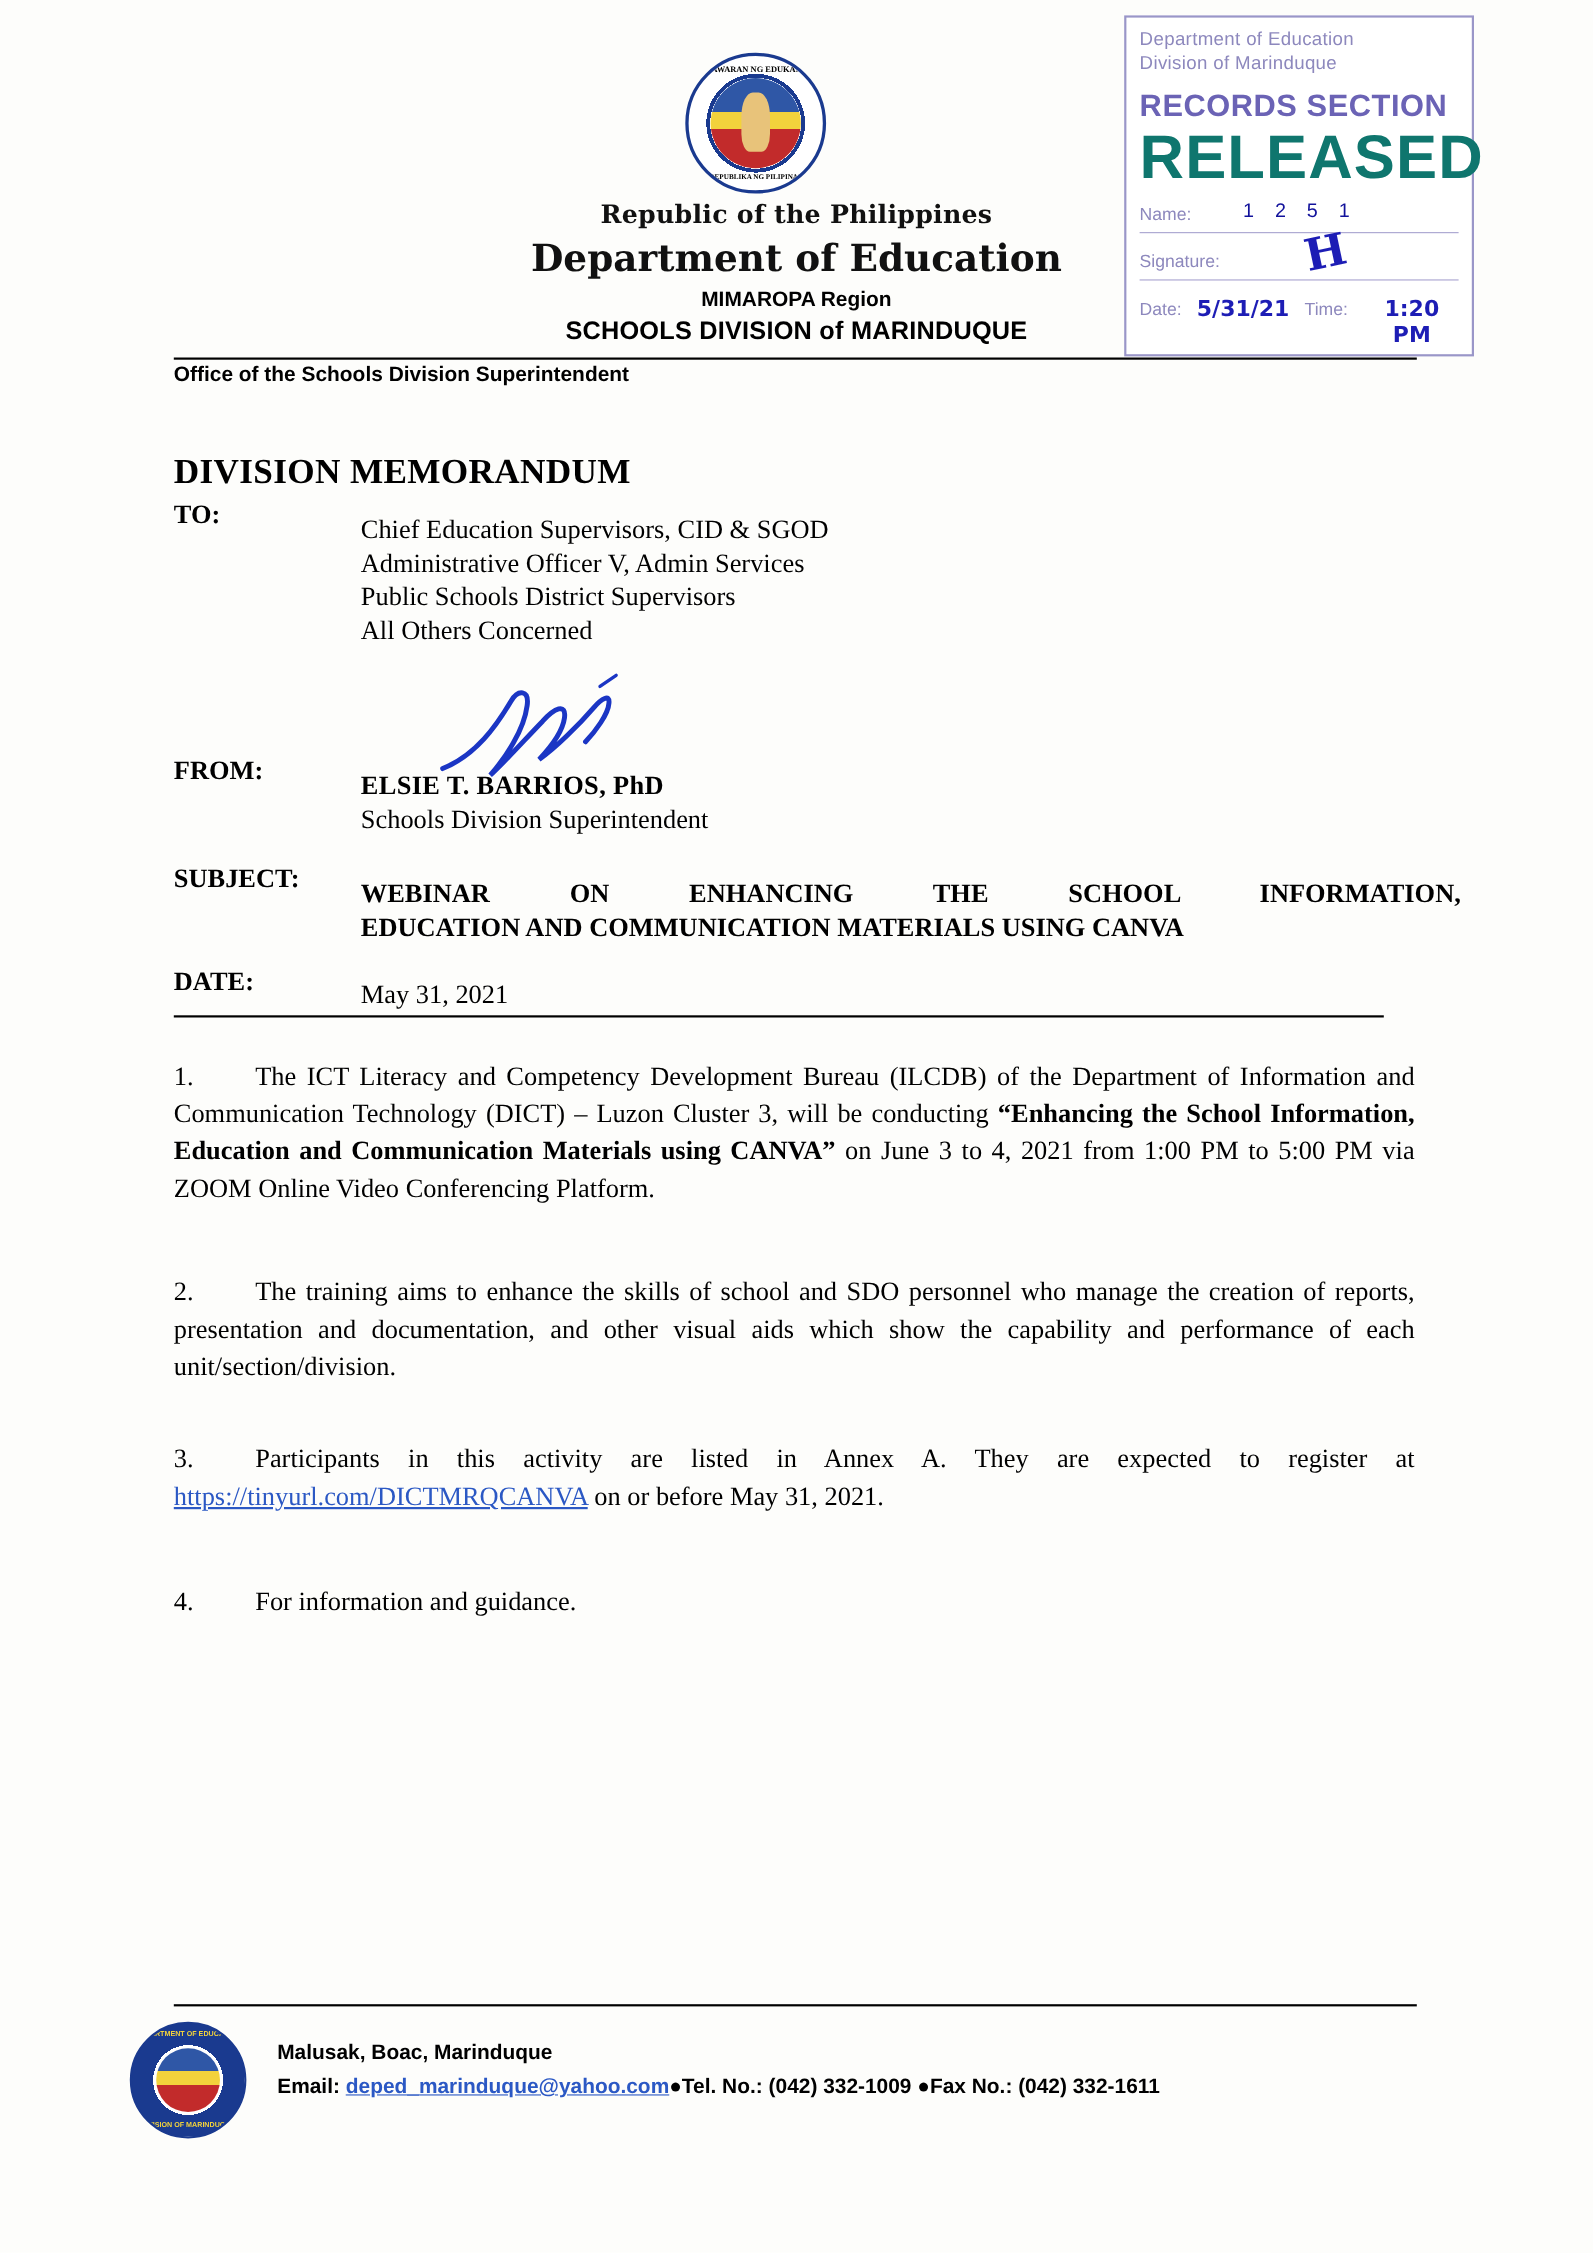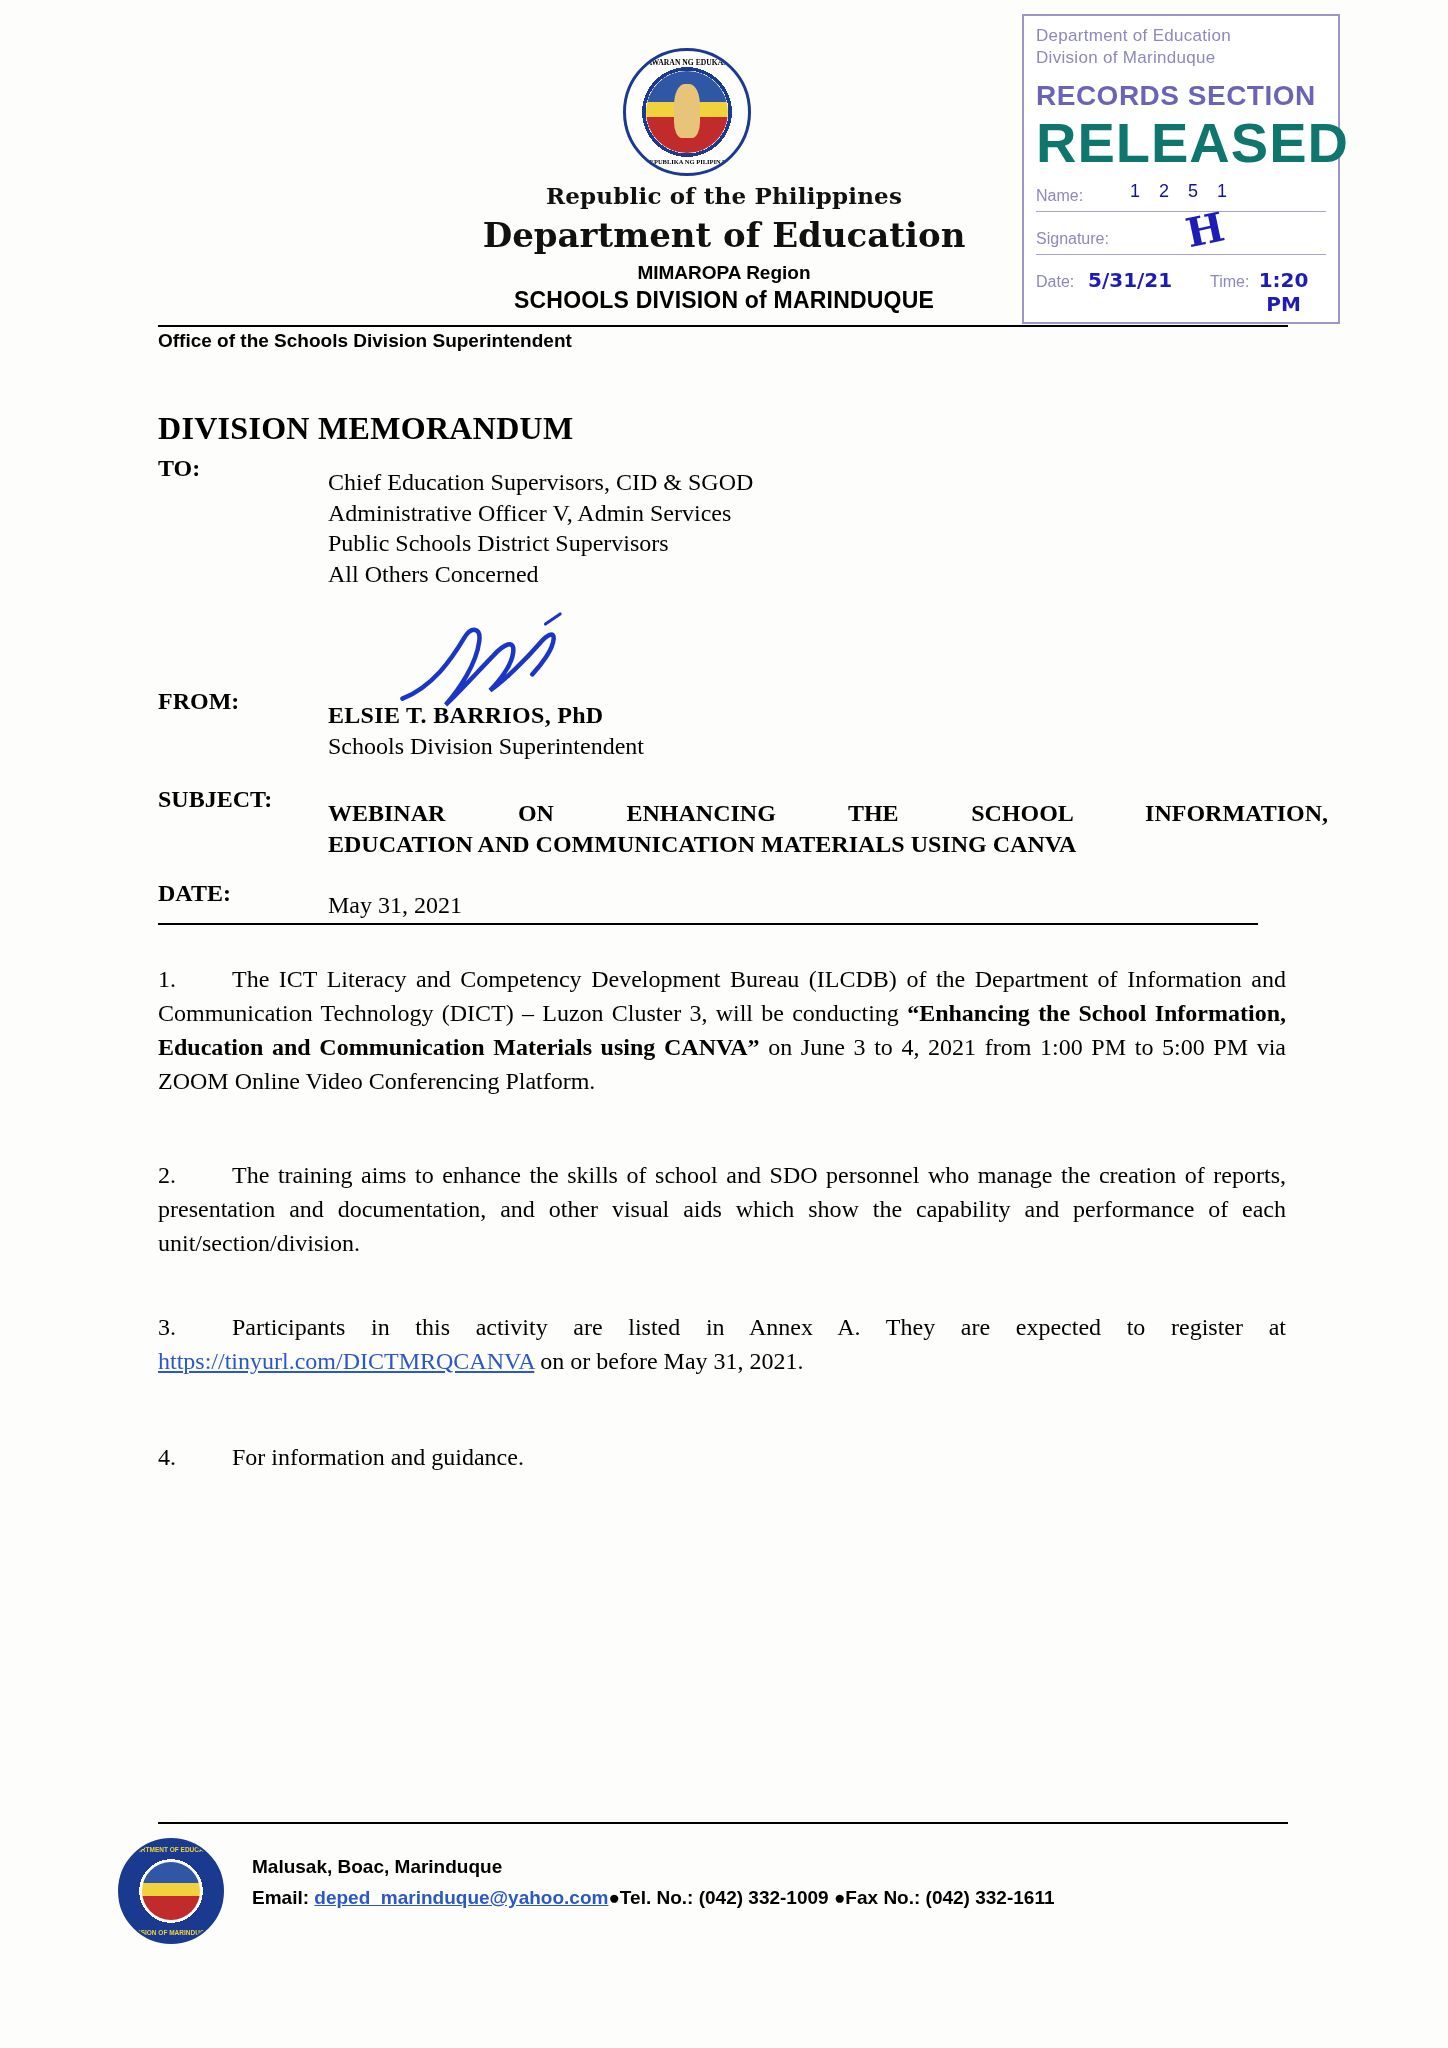--- a/index.html
+++ b/index.html
@@ -207,21 +207,20 @@
     font-size: 20px;
     color: #1d1db5;
     font-family: "DejaVu Sans", sans-serif;
   }
   .time-lbl {
     position: absolute;
     left: 150px;
     top: 2px;
     font-size: 16px;
     color: #8d88bd;
-    margin-left: 24px;
   }
   .time-mark {
     position: absolute;
     left: 205px;
     top: -3px;
     font-size: 20px;
     color: #1d1db5;
     font-family: "DejaVu Sans", sans-serif;
   }
 

